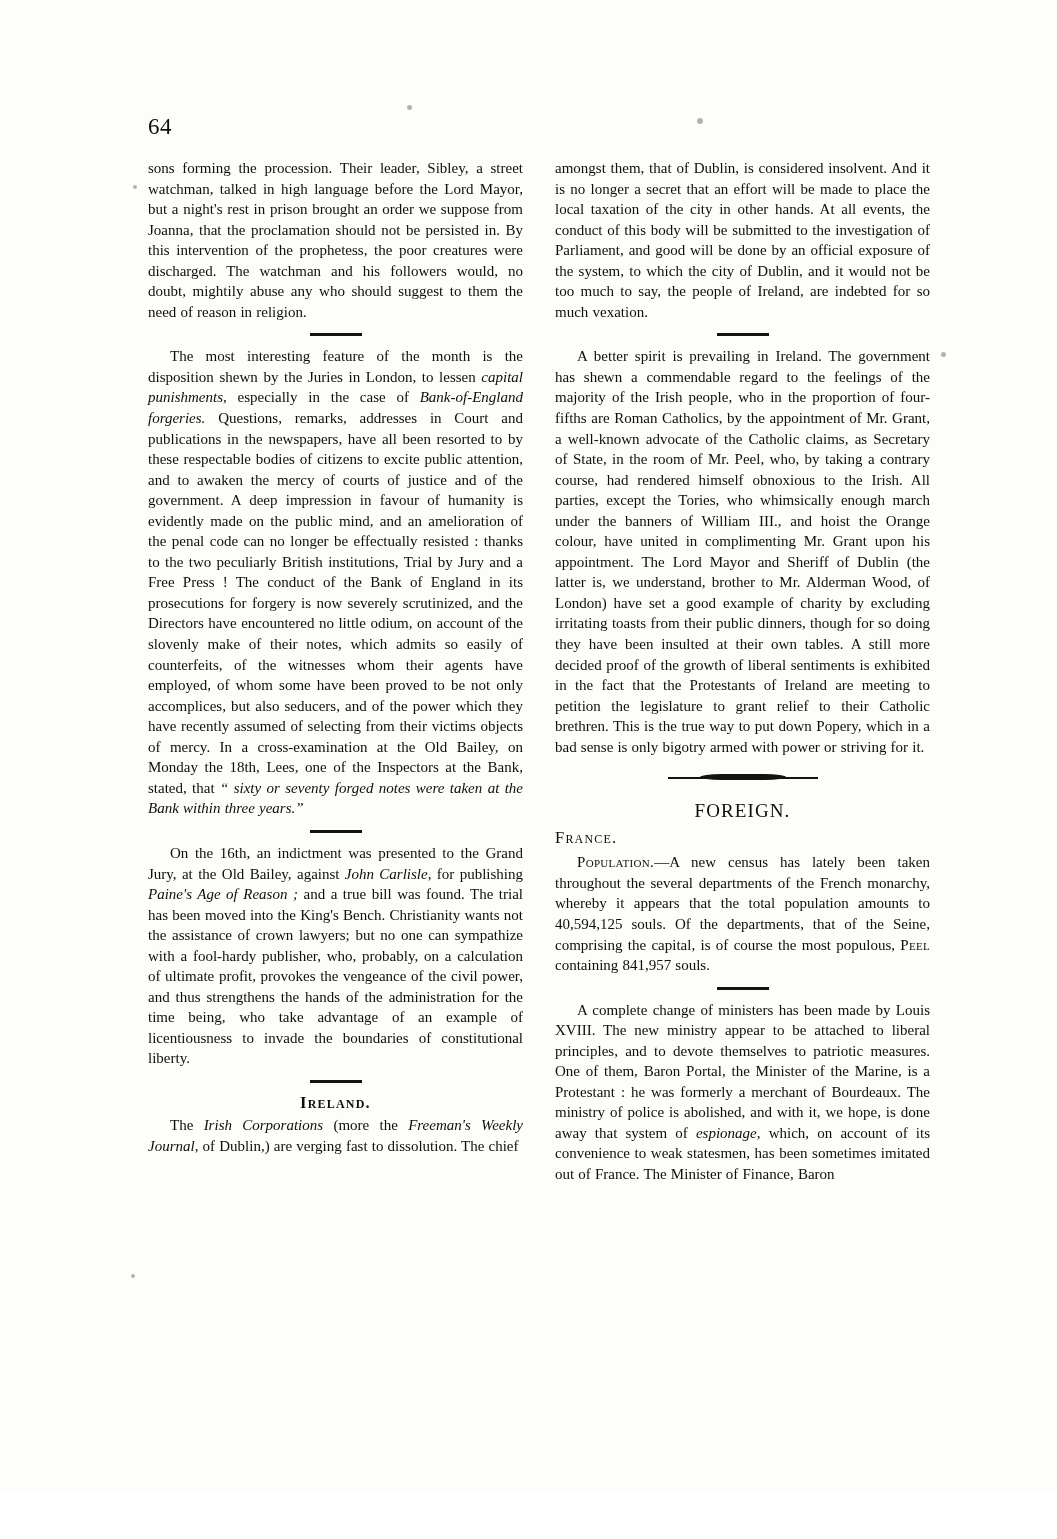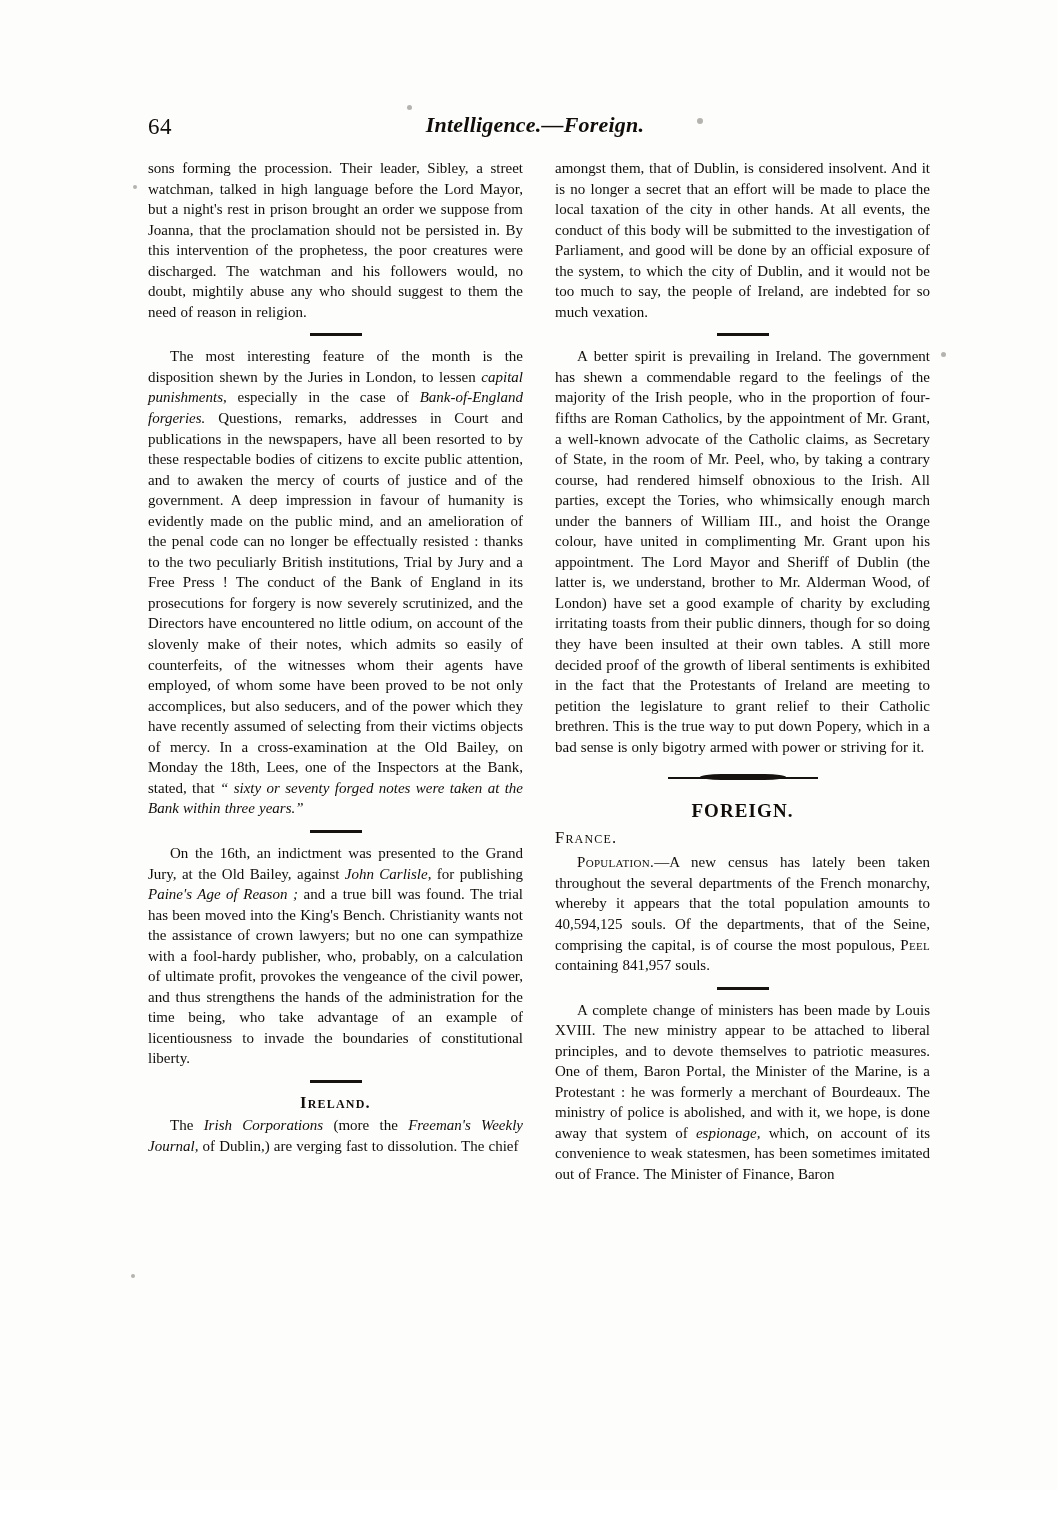--- a/index.html
+++ b/index.html
@@ -104,21 +104,21 @@
     position: absolute;
     left: 32px; right: 32px; top: 1px;
     height: 6px;
     background: #15120f;
     border-radius: 50%/100%;
   }
   h2.section-head {
     margin: 2px 0 6px 0;
     text-align: center;
     font-size: 19px;
-    font-weight: 700;
+    font-weight: 400;
     letter-spacing: 1.1px;
   }
   h3.country-head {
     margin: 4px 0 4px 0;
     text-align: left;
     font-size: 16.5px;
     font-weight: 400;
     font-variant: small-caps;
     letter-spacing: 1.2px;
   }
@@ -139,21 +139,20 @@
     opacity: .5;
   }
 </style>
 </head>
 <body>
 
 <div class="page">
 
   <div class="running-head">
     <div class="folio">64</div>
-    <div class="head-title">Intelligence.—Foreign.</div>
   </div>
 
   <div class="columns">
 
     <div class="col col-left">
       <div>
           <p class="noindent"><span>sons forming the procession.  Their leader, Sibley, a street watchman, talked in high language before the Lord Mayor, but a night's rest in prison brought an order we suppose from Joanna, that the proclamation should not be persisted in.  By this intervention of the prophetess, the poor creatures were discharged.  The watchman and his followers would, no doubt, mightily abuse any who should suggest to them the need of reason in religion.</span></p>
           <div class="rule-short"></div>
           <p><span>The most interesting feature of the month is the disposition shewn by the Juries in London, to lessen </span><i>capital punishments</i><span>, especially in the case of </span><i>Bank-of-England forgeries.</i><span>  Questions, remarks, addresses in Court and publications in the newspapers, have all been resorted to by these respectable bodies of citizens to excite public attention, and to awaken the mercy of courts of justice and of the government.  A deep impression in favour of humanity is evidently made on the public mind, and an amelioration of the penal code can no longer be effectually resisted : thanks to the two peculiarly British institutions, Trial by Jury and a Free Press !  The conduct of the Bank of England in its prosecutions for forgery is now severely scrutinized, and the Directors have encountered no little odium, on account of the slovenly make of their notes, which admits so easily of counterfeits, of the witnesses whom their agents have employed, of whom some have been proved to be not only accomplices, but also seducers, and of the power which they have recently assumed of selecting from their victims objects of mercy.  In a cross-examination at the Old Bailey, on Monday the 18th, Lees, one of the Inspectors at the Bank, stated, that </span><i>“ sixty or seventy forged notes were taken at the Bank within three years.”</i></p>
           <div class="rule-short"></div>

